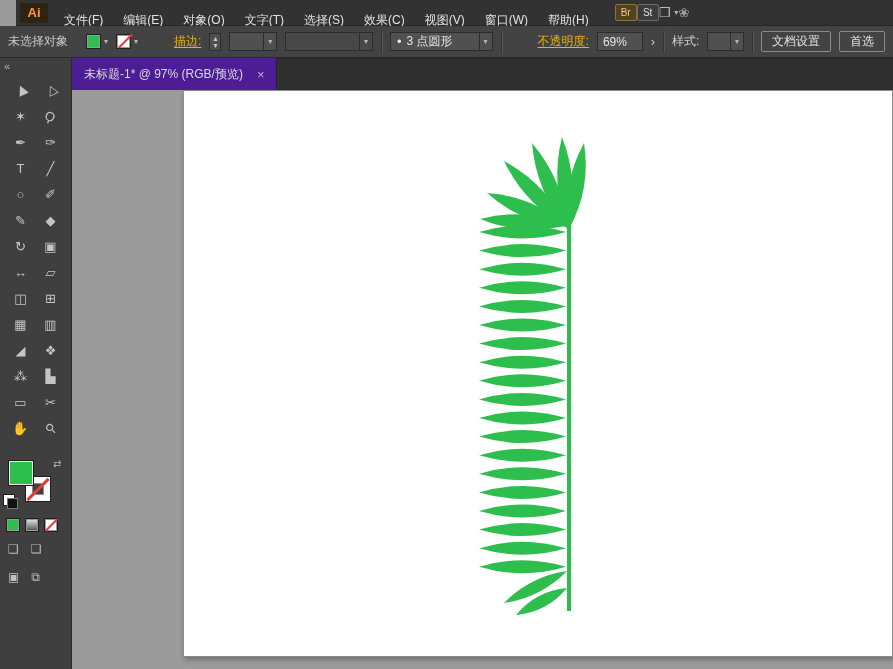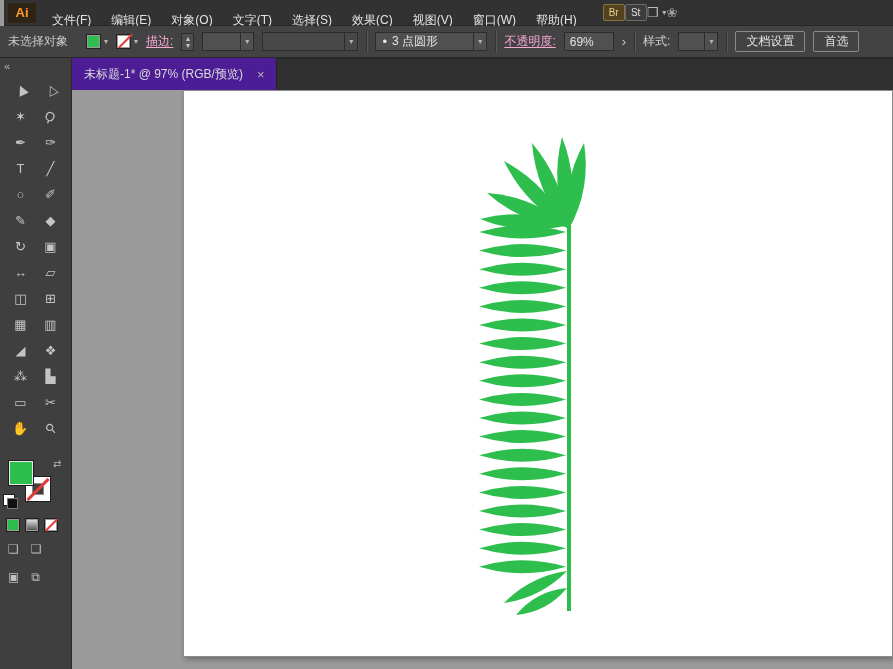--- a/index.html
+++ b/index.html
@@ -8,21 +8,21 @@
     position: relative;
     font-family: "Liberation Sans", "DejaVu Sans", sans-serif;
     font-size: 12px;
     background: #9b9b9b;
     color: #d6d6d6;
     user-select: none;
   }
 
   
   .menubar {
-    position: absolute; top: 0; left: 4px; right: 0; height: 26px;
+    position: absolute; top: 0; left: 16px; right: 0; height: 26px;
     background: #323232; border-bottom: 1px solid #262626;
     display: flex; align-items: center;
   }
   .ai-logo {
     width: 28px; height: 20px; margin: 0 6px 0 4px;
     background: #2f2414; color: #ff9a33; font-weight: bold;
     display: flex; align-items: center; justify-content: center;
     border-radius: 2px; font-size: 13px;
   }
   .menu-items { display: flex; height: 100%; align-items: flex-end; margin-top: 16px; }
@@ -43,21 +43,21 @@
     background: #434343; border-bottom: 1px solid #282828;
     display: flex; align-items: center; gap: 8px; padding: 1px 8px;
     white-space: nowrap;
   }
   .status { color: #c9c9c9; margin-right: 10px; }
   .swatch-dd { display: flex; align-items: center; gap: 3px; cursor: pointer; }
   .sw { width: 15px; height: 15px; border: 1px solid #222; box-shadow: inset 0 0 0 1px #9a9a9a; position: relative; background:#fff; }
   .fill-sw { background: var(--fill-green); }
   .none-sw::after { content:""; position:absolute; left:-1px; top:5px; width:19px; height:2px;
     background: var(--none-red); transform: rotate(-45deg); }
-  .linklbl { color: #f9a8d4; text-decoration: underline; text-underline-offset: 2px; cursor: pointer; }
+  .linklbl { color: #eab308; text-decoration: underline; text-underline-offset: 2px; cursor: pointer; margin-left: 28px; }
   .lbl { color: #cfcfcf; }
   .stepper { width: 13px; height: 18px; background: #4e4e4e; border: 1px solid #2c2c2c;
     display: flex; flex-direction: column; align-items: center; justify-content: center; line-height: 7px; }
   .stepper span { font-size: 7px; color: #c5c5c5; }
   .combo { height: 19px; background: #505050; border: 1px solid #2c2c2c; display: flex; align-items: center; cursor: pointer; }
   .combo .combo-val { flex: 1; padding: 0 5px; color: #e3e3e3; overflow: hidden; }
   .combo .chev { width: 13px; text-align: center; border-left: 1px solid #2c2c2c; align-self: stretch; display:flex; align-items:center; justify-content:center; }
   .combo.dim { background: #484848; }
   .combo.dim .combo-val { color: #8a8a8a; }
   .w52 { width: 52px; } .w96 { width: 96px; } .w104 { width: 112px; } .w50 { width: 50px; } .w40 { width: 40px; }

